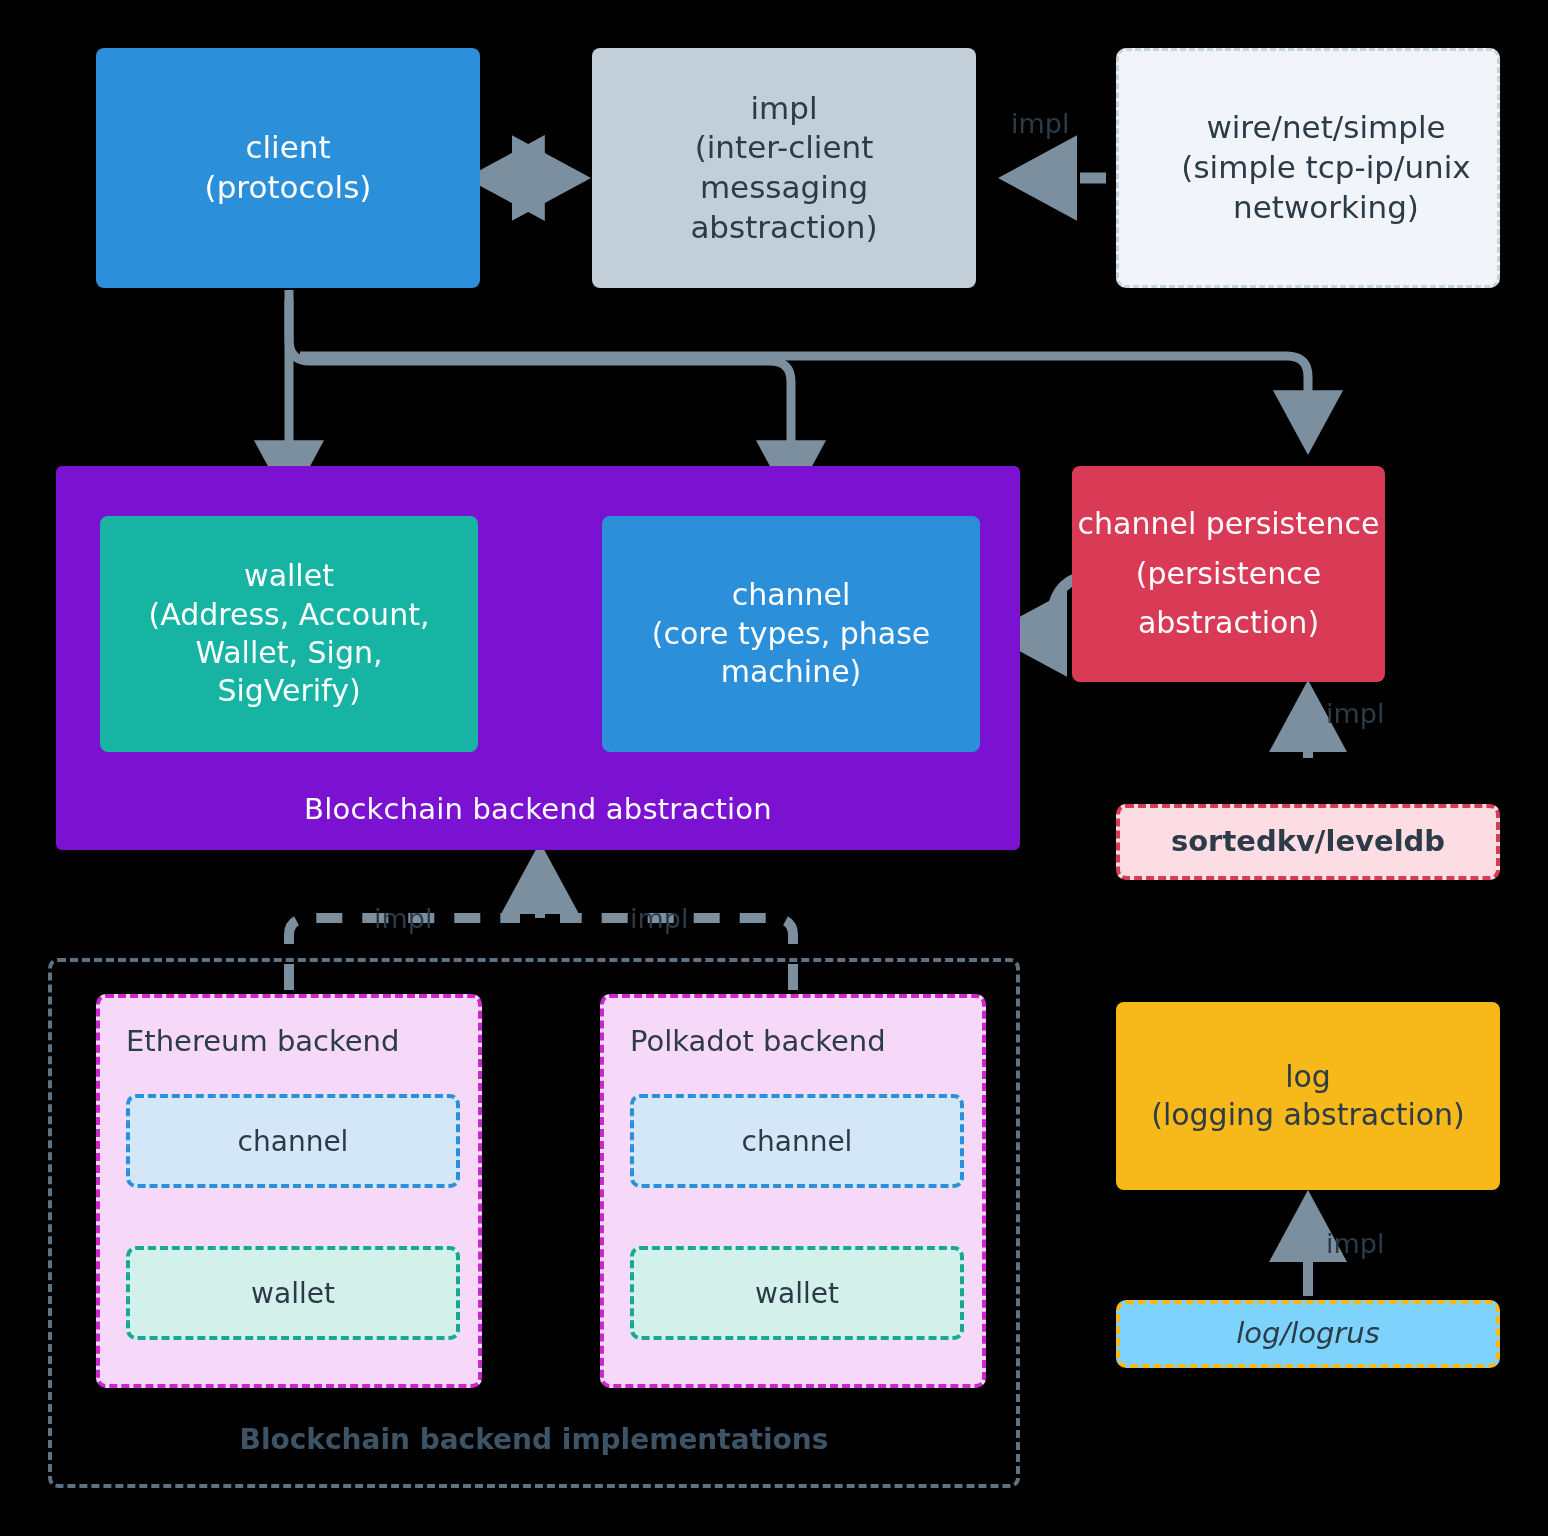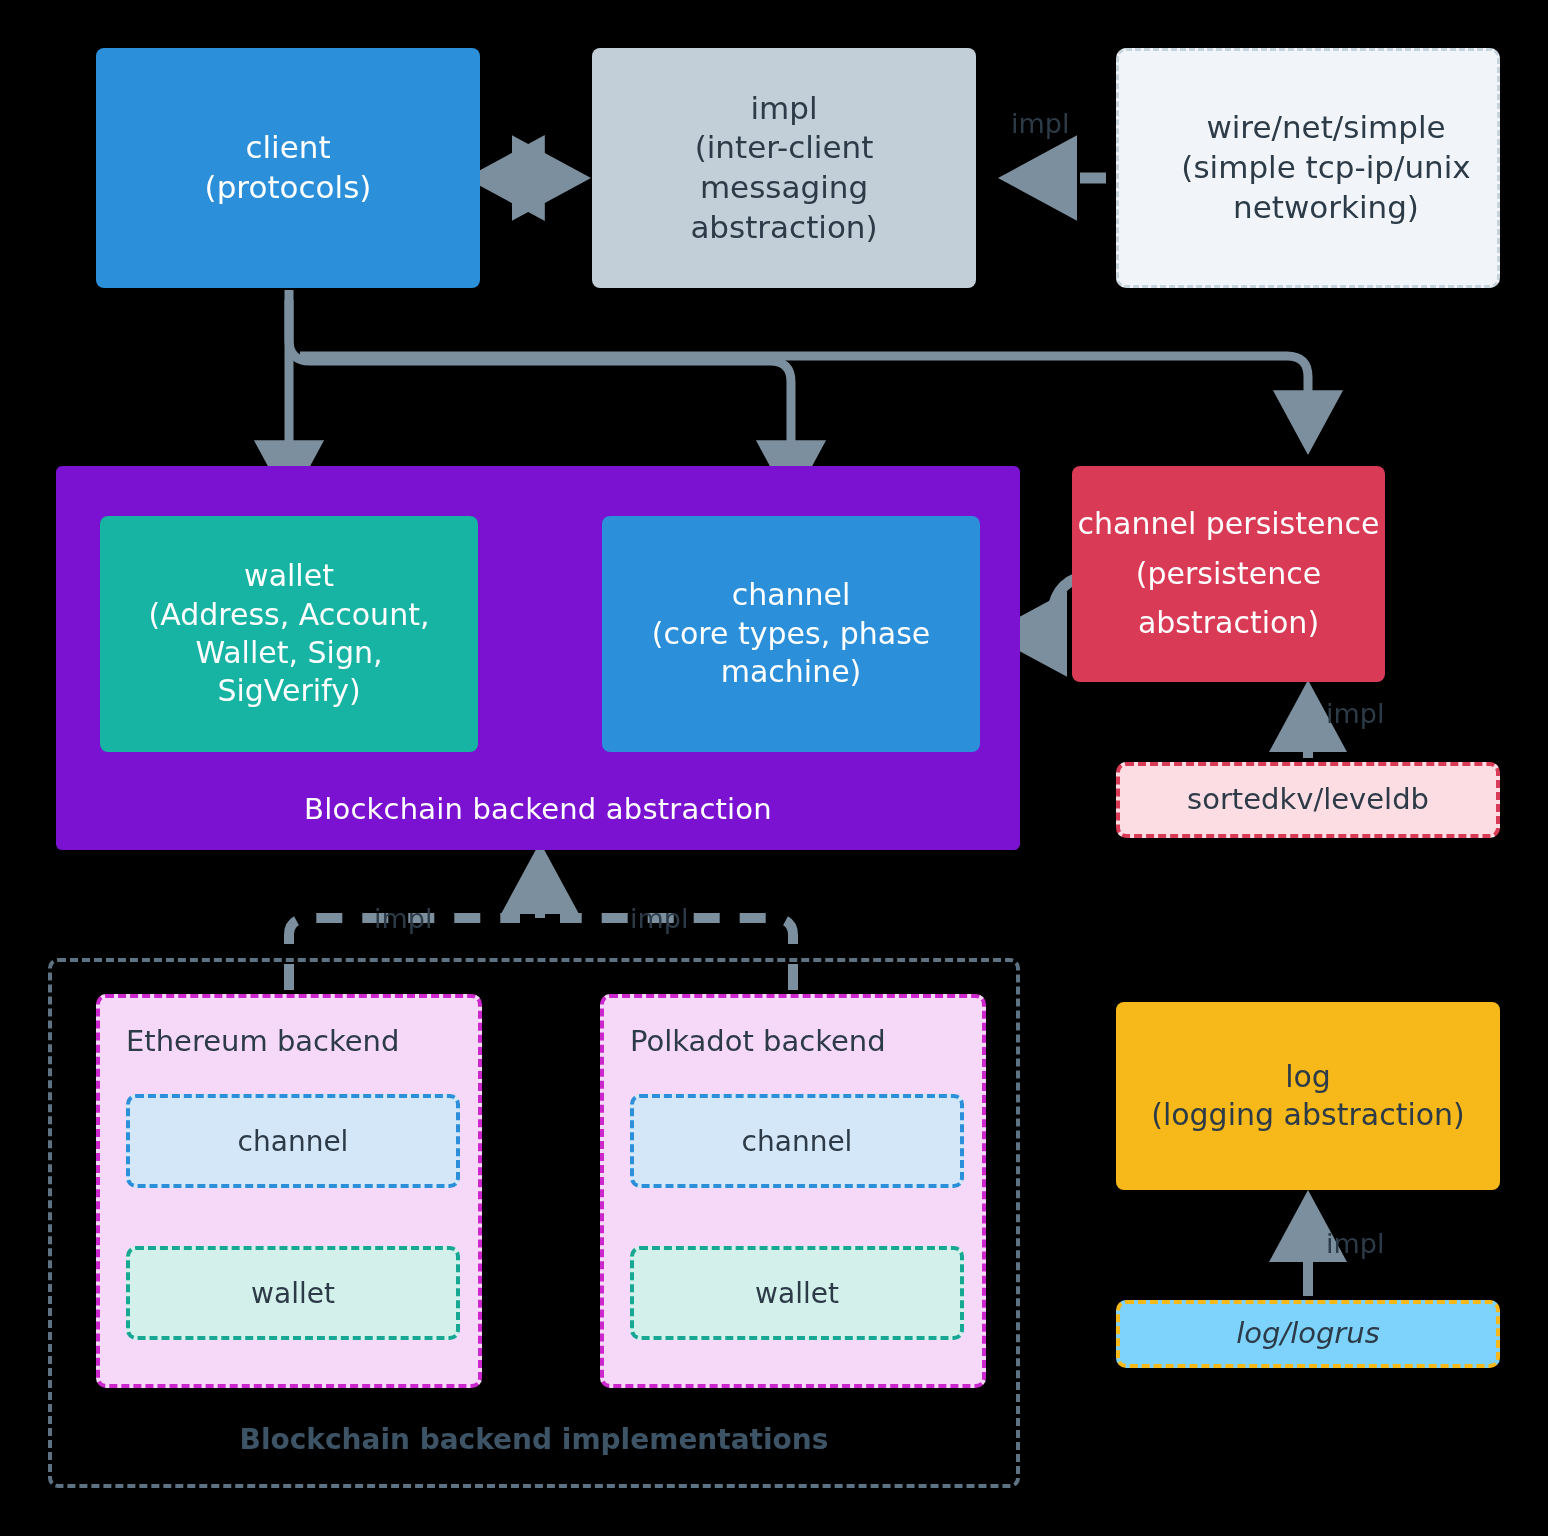--- a/index.html
+++ b/index.html
@@ -37,23 +37,23 @@
                    text-align:center; color:#ffffff; font-size:29px; font-weight:400;
                    letter-spacing:0.2px; }
 
   .wallet        { left:100px; top:516px;  width:378px; height:236px;
                    background:#17b3a3; color:#ffffff; font-size:30px; }
   .channel       { left:602px; top:516px;  width:378px; height:236px;
                    background:#2b8fda; color:#ffffff; font-size:30px; }
 
   .persistence   { left:1072px;top:466px;  width:313px; height:216px;
                    background:#d93a55; color:#ffffff; font-size:30px;gap:11px; }
-  .sortedkv      { left:1116px;top:762px;  width:384px; height:76px;
+  .sortedkv      { left:1116px;top:804px;  width:384px; height:76px;
                    background:#fbdde3; color:#2c3b47; font-size:29px;
-                   border:4px dashed #d93a55; border-radius:10px; }
+                   border:4px dashed #d93a55; border-radius:10px;font-weight:bold; }
 
   .log           { left:1116px;top:1002px; width:384px; height:188px;
                    background:#f7b919; color:#2c3b47; font-size:30px; }
   .loglogrus     { left:1116px;top:1300px; width:384px; height:68px;
                    background:#7dd3fc; color:#2c3b47; font-size:29px;
                    border:4px dashed #f7b919; border-radius:10px;font-style:italic; }
 
   
   .implcontainer { position:absolute; left:48px; top:958px; width:972px; height:530px;
                    border:4px dashed #5d7384; border-radius:10px; }

